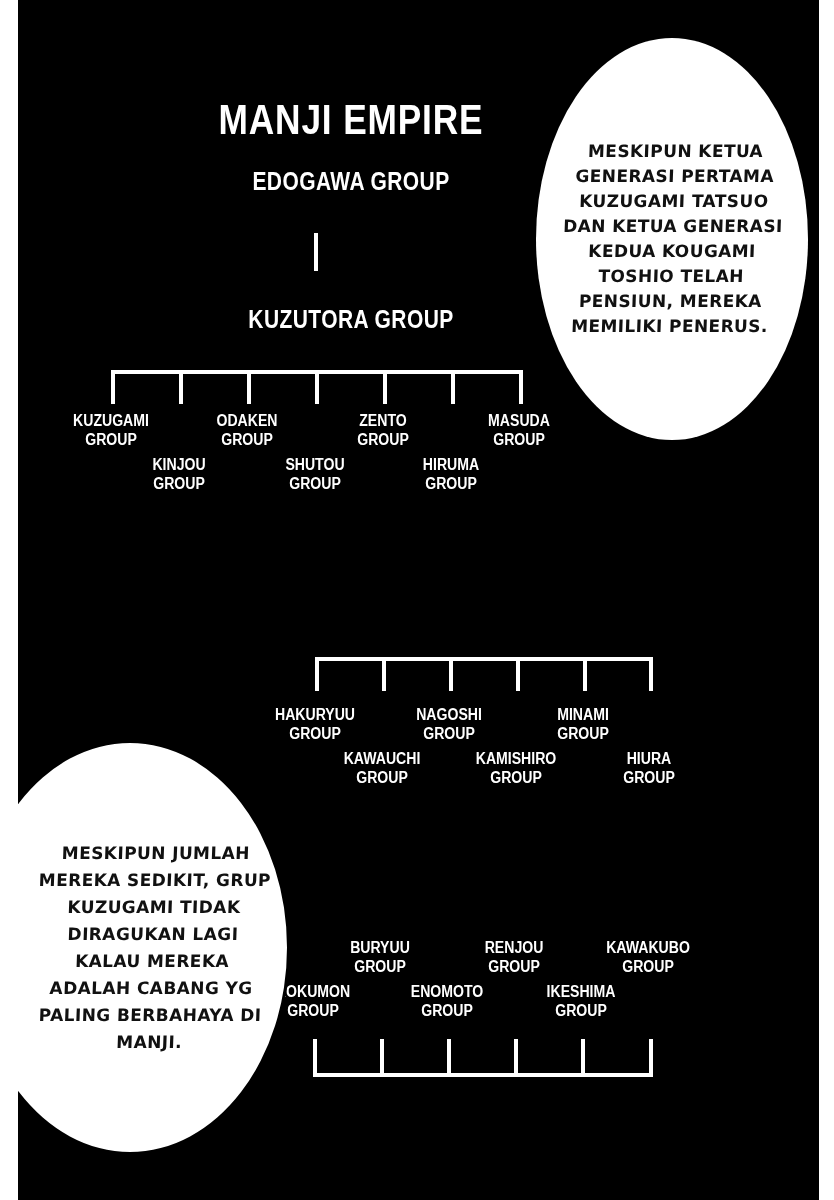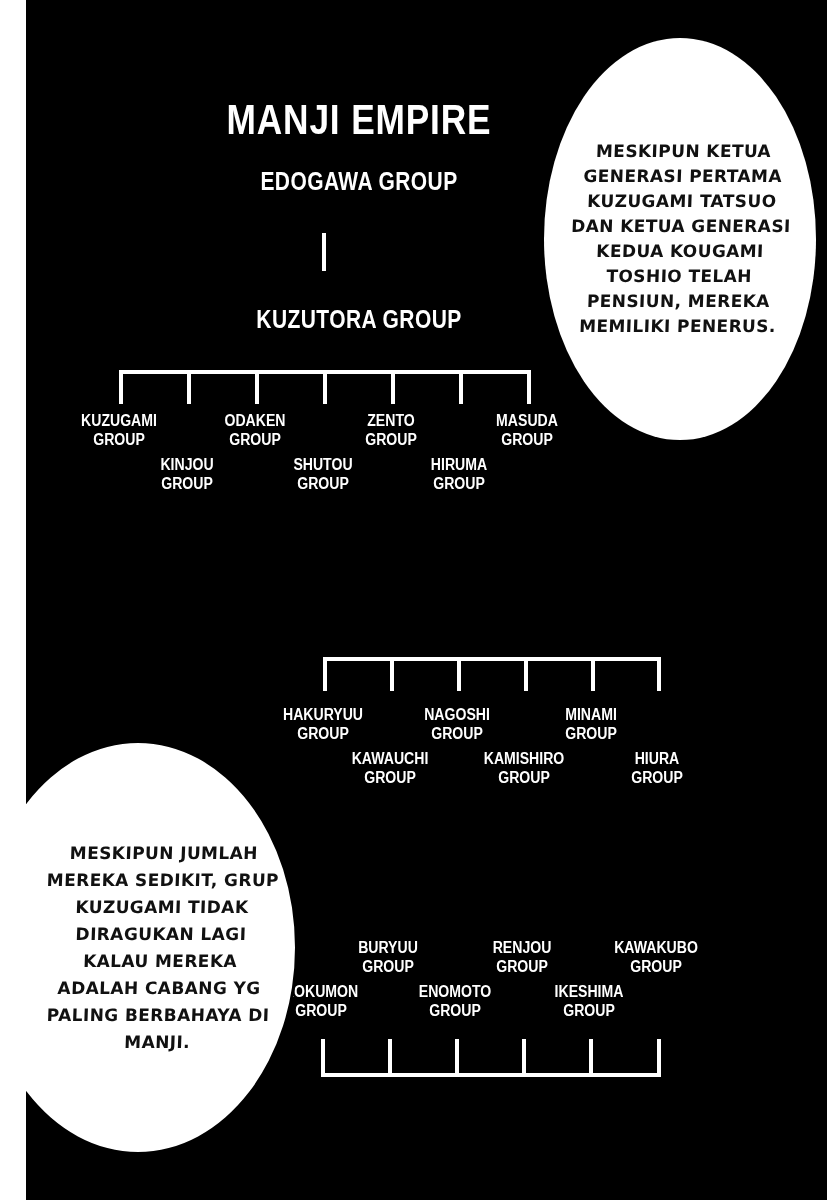--- a/index.html
+++ b/index.html
@@ -11,21 +11,21 @@
   }
   #page{
     position:relative;
     width:834px;height:1200px;
     background:#ffffff;
     overflow:hidden;
   }
   
   #panel{
     position:absolute;
-    left:26px;top:0;
+    left:18px;top:0;
     width:801px;height:1200px;
     background:#000000;
     overflow:hidden;
   }
 
   
   .hdg{
     position:absolute;
     color:#ffffff;
     font-family:"Liberation Sans Narrow","Liberation Sans",sans-serif;

